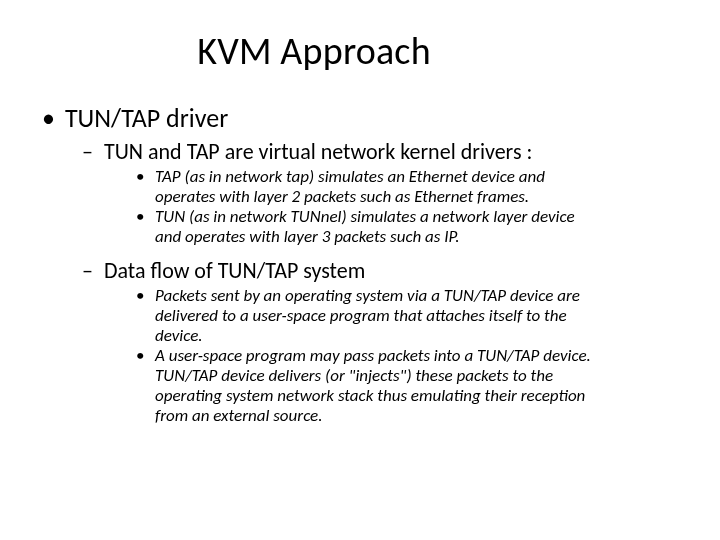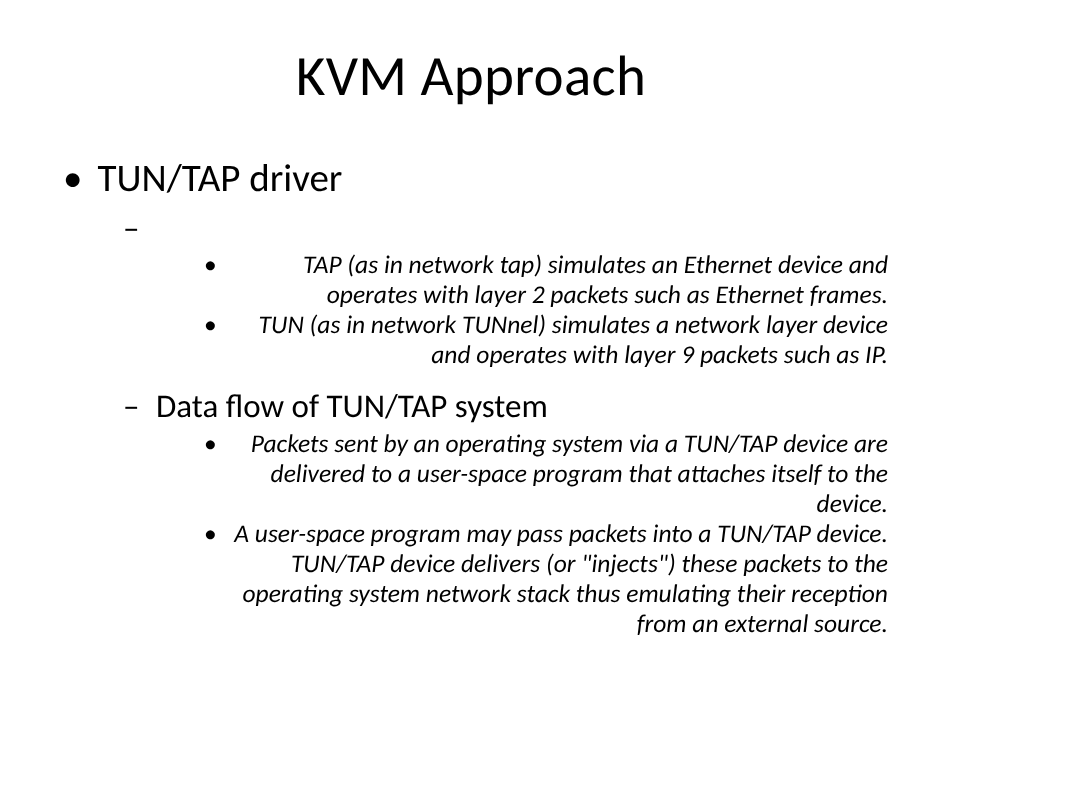--- a/index.html
+++ b/index.html
@@ -10,52 +10,53 @@
   .lvl1 > li { margin-bottom: 6px; }
   .lvl1-row { display: flex; align-items: baseline; gap: 10px; font-size: 26px; padding-left: 6px; }
   .lvl2 { padding-left: 46px; margin-top: 4px; }
   .lvl2 > li { margin-bottom: 2px; }
   .lvl2-row { display: flex; align-items: baseline; gap: 10px; font-size: 22px; }
   .lvl3 { padding-left: 54px; margin-top: 2px; margin-bottom: 10px; }
   .lvl3 > li { margin-bottom: 0px; }
   .lvl3-row { display: flex; align-items: baseline; gap: 9px; font-size: 17px; line-height: 1.18; }
   .bullet-dot { display: inline-block; min-width: 10px; }
   .bullet-dash { display: inline-block; min-width: 12px; }
-  .text { display: inline-block; text-align: right; }
+  .text { display: inline-block; }
   .lvl3-row .text { max-width: 540px; font-style: italic; }
 </style>
 </head>
 <body>
 
 <div class="slide">
   <h1 class="title">KVM Approach</h1>
 
   <ul class="lvl1">
     <li>
       <div class="lvl1-row">
         <span class="bullet-dot">•</span>
         <span class="text">TUN/TAP driver</span>
       </div>
 
       <ul class="lvl2">
         <li>
           <div class="lvl2-row">
             <span class="bullet-dash">–</span>
+            <span class="text">TUN and TAP are virtual network kernel drivers :</span>
           </div>
           <ul class="lvl3">
             <li>
               <div class="lvl3-row">
                 <span class="bullet-dot">•</span>
                 <span class="text">TAP (as in network tap) simulates an Ethernet device and operates with layer 2 packets such as Ethernet frames.</span>
               </div>
             </li>
             <li>
               <div class="lvl3-row">
                 <span class="bullet-dot">•</span>
-                <span class="text">TUN (as in network TUNnel) simulates a network layer device and operates with layer 9 packets such as IP.</span>
+                <span class="text">TUN (as in network TUNnel) simulates a network layer device and operates with layer 3 packets such as IP.</span>
               </div>
             </li>
           </ul>
         </li>
 
         <li>
           <div class="lvl2-row">
             <span class="bullet-dash">–</span>
             <span class="text">Data flow of TUN/TAP system</span>
           </div>

